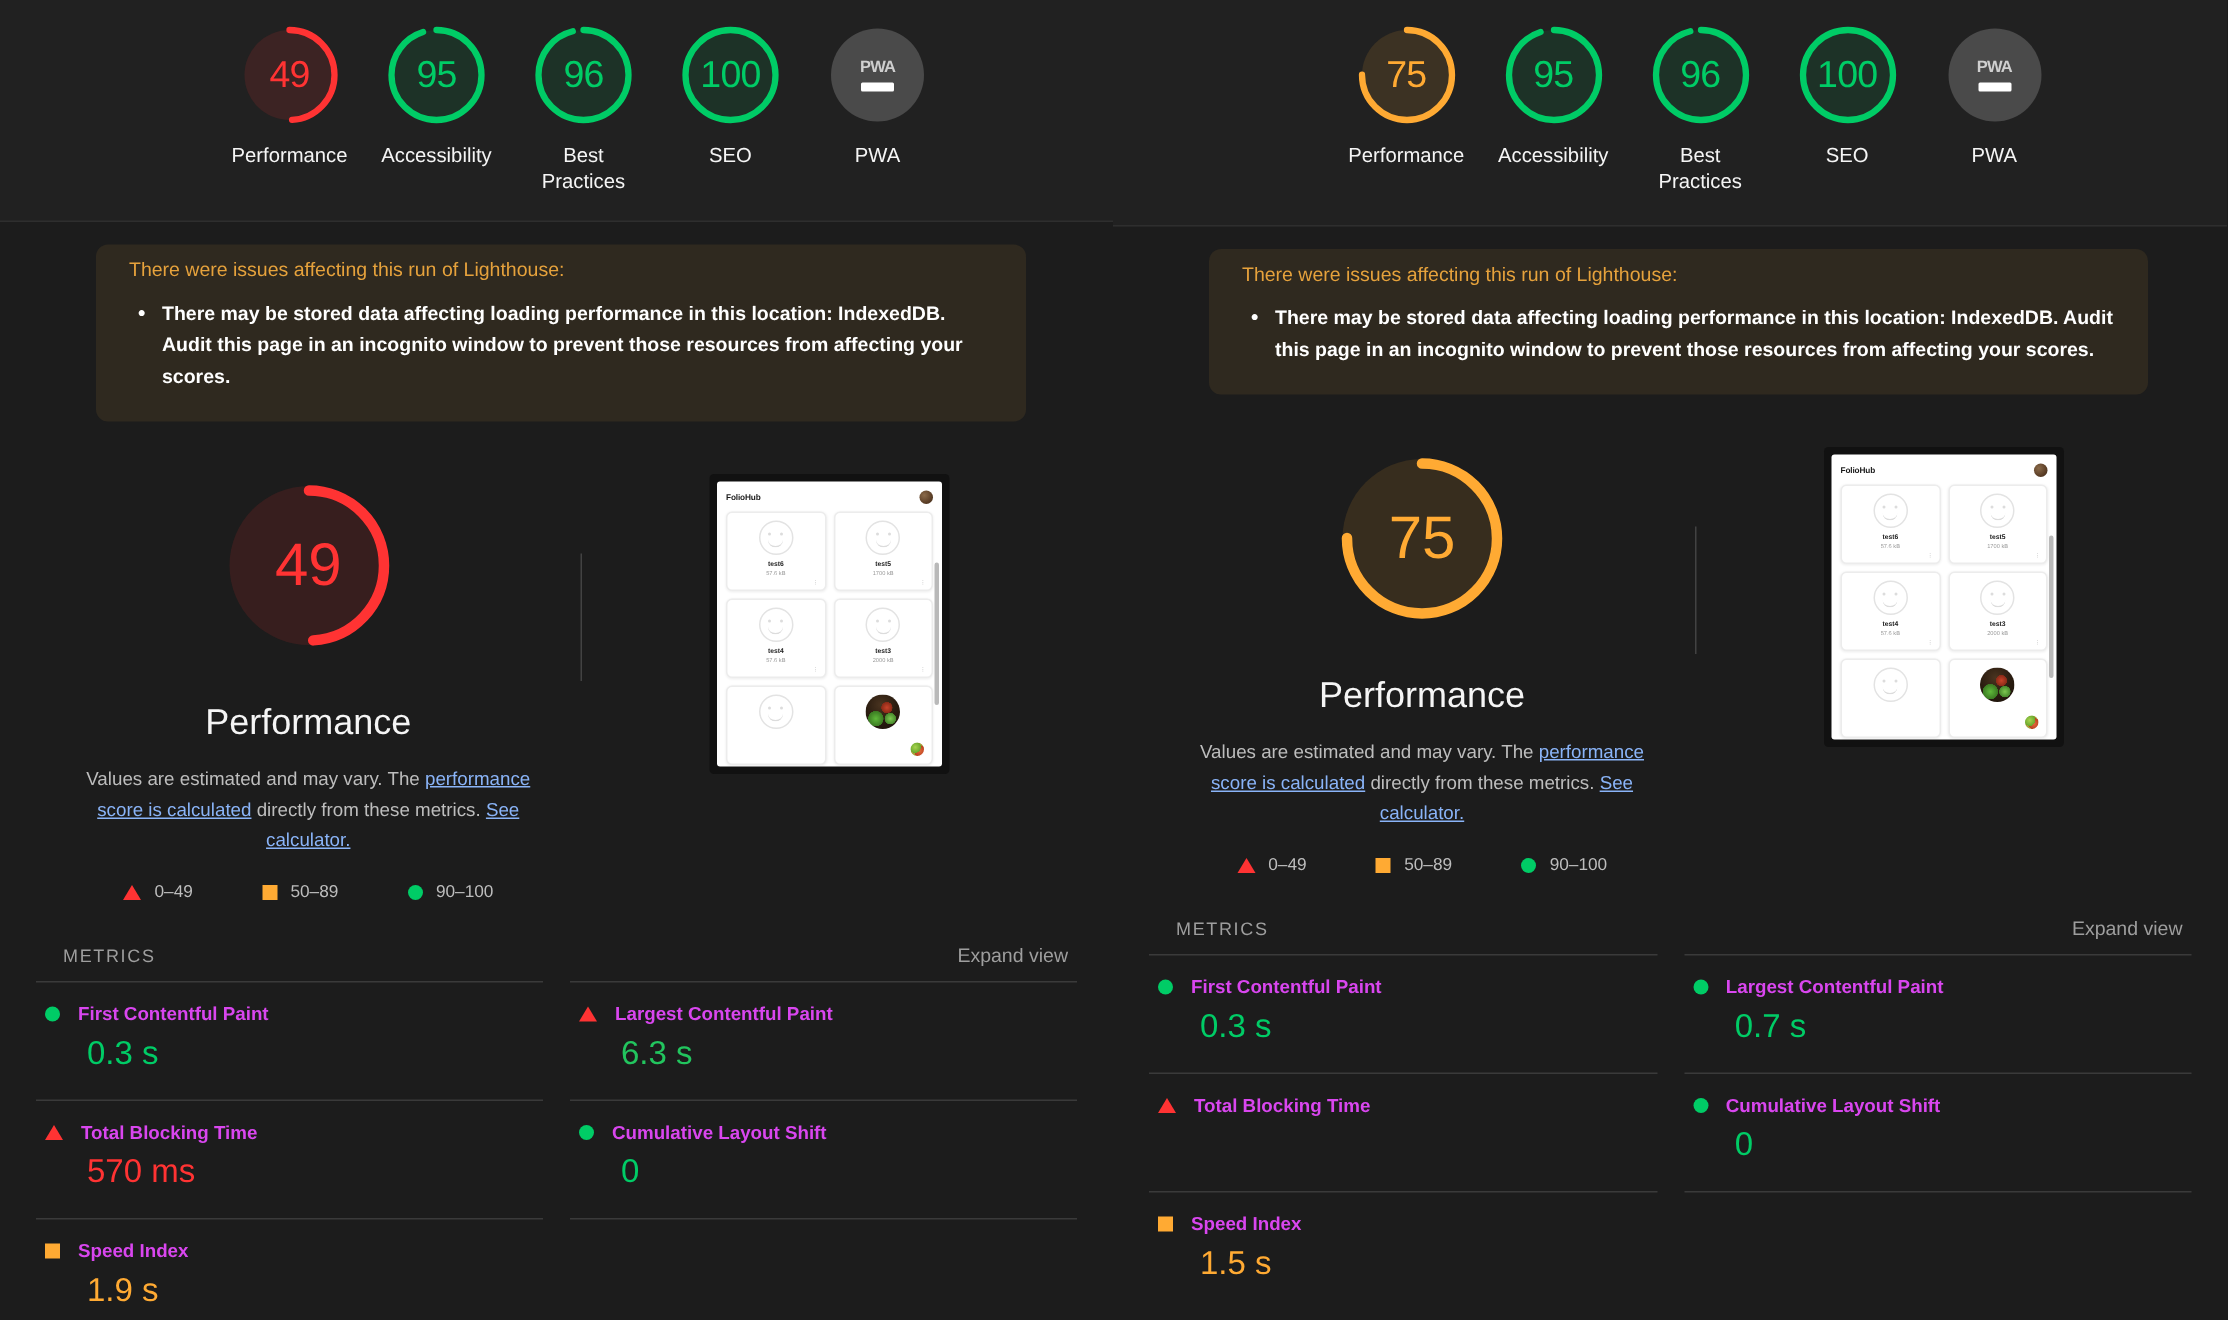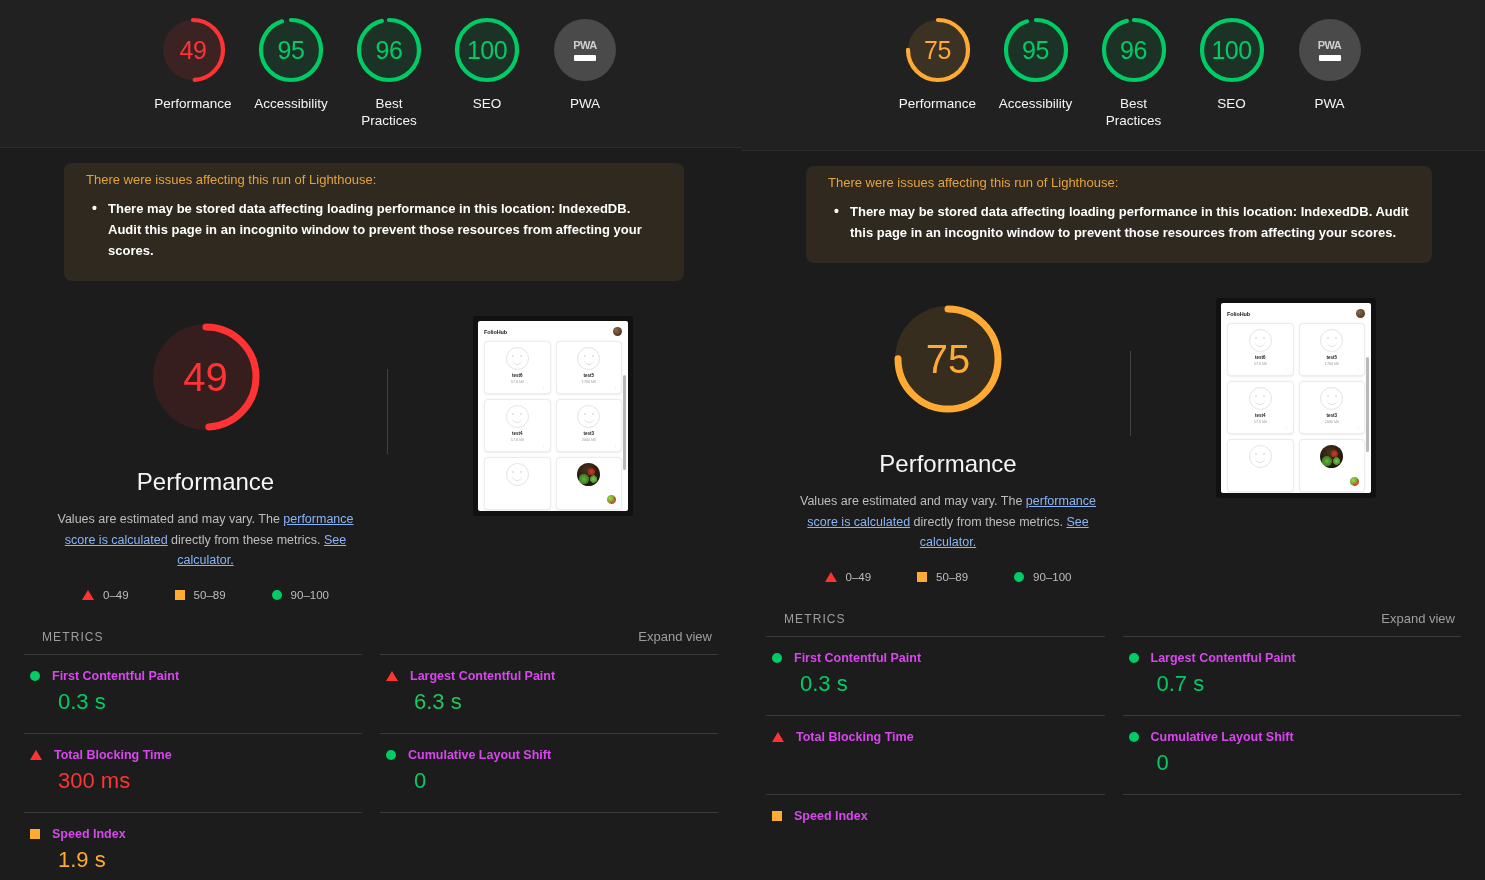--- a/index.html
+++ b/index.html
@@ -535,21 +535,21 @@
               <span class="sh-tri" style="border-bottom-color:#f33"></span>
               <span class="metric-name">Largest Contentful Paint</span>
             </div>
             <div class="metric-val" style="color:#22c55e">6.3 s</div>
           </div>
           <div class="metric">
             <div class="metric-head">
               <span class="sh-tri" style="border-bottom-color:#f33"></span>
               <span class="metric-name">Total Blocking Time</span>
             </div>
-            <div class="metric-val" style="color:#f33">300 ms</div>
+            <div class="metric-val" style="color:#f33">570 ms</div>
           </div>
           <div class="metric">
             <div class="metric-head">
               <span class="sh-cir" style="background:#0c6"></span>
               <span class="metric-name">Cumulative Layout Shift</span>
             </div>
             <div class="metric-val" style="color:#0c6">0</div>
           </div>
           <div class="metric">
             <div class="metric-head">
@@ -737,18 +737,19 @@
               <span class="sh-cir" style="background:#0c6"></span>
               <span class="metric-name">Cumulative Layout Shift</span>
             </div>
             <div class="metric-val" style="color:#0c6">0</div>
           </div>
           <div class="metric">
             <div class="metric-head">
               <span class="sh-sq" style="background:#fa3"></span>
               <span class="metric-name">Speed Index</span>
             </div>
+            <div class="metric-val" style="color:#fa3">1.5 s</div>
           </div>
           <div class="metric empty"></div>
         </div>
       </div>
     </div>
 </div>
 
 </body></html>

